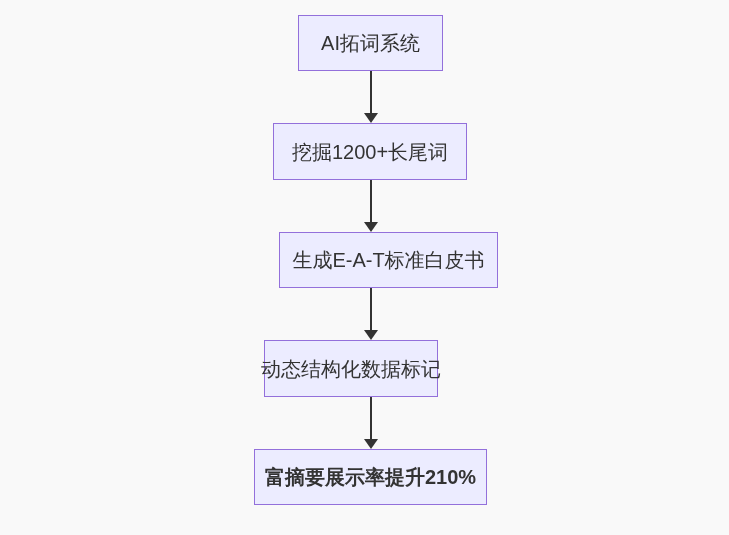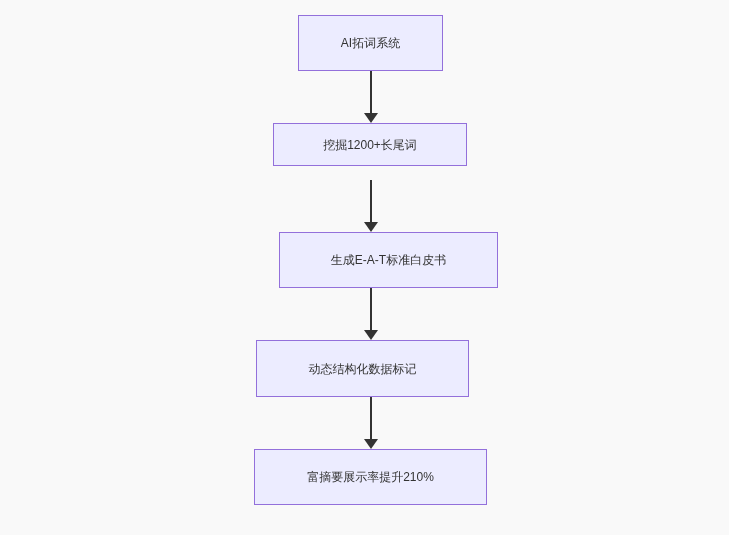--- a/index.html
+++ b/index.html
@@ -15,34 +15,34 @@
     height: 535px;
     background: var(--bg, #f9f9f9);
     overflow: hidden;
   }
   .node {
     position: absolute;
     box-sizing: border-box;
     background: var(--node-fill, #ECECFF);
     border: 1.5px solid var(--node-border, #9370DB);
     color: var(--node-text, #333333);
-    font-size: 12px;
+    font-size: 20px;
     line-height: 1;
     display: flex;
     align-items: center;
     justify-content: center;
     text-align: center;
     white-space: nowrap;
   }
   
   .node-1 { left: 298px; top: 15px;  width: 145px; height: 56px; }
-  .node-2 { left: 273px; top: 123px; width: 194px; height: 43px; }
+  .node-2 { left: 273px; top: 123px; width: 194px; height: 57px; }
   .node-3 { left: 261px; top: 232px; width: 219px; height: 56px; margin-left: 18px; }
-  .node-4 { left: 256px; top: 340px; width: 213px; height: 57px; }
-  .node-5 { left: 254px; top: 449px; width: 233px; height: 56px; }
+  .node-4 { left: 264px; top: 340px; width: 174px; height: 57px; }
+  .node-5 { left: 254px; top: 449px; width: 233px; height: 56px; font-weight: bold; }
 
   .edge {
     position: absolute;
     left: 363px;            
     width: 15px;
     display: flex;
     flex-direction: column;
     align-items: center;
   }
   .edge-1 { top: 71px;  height: 52px; }

